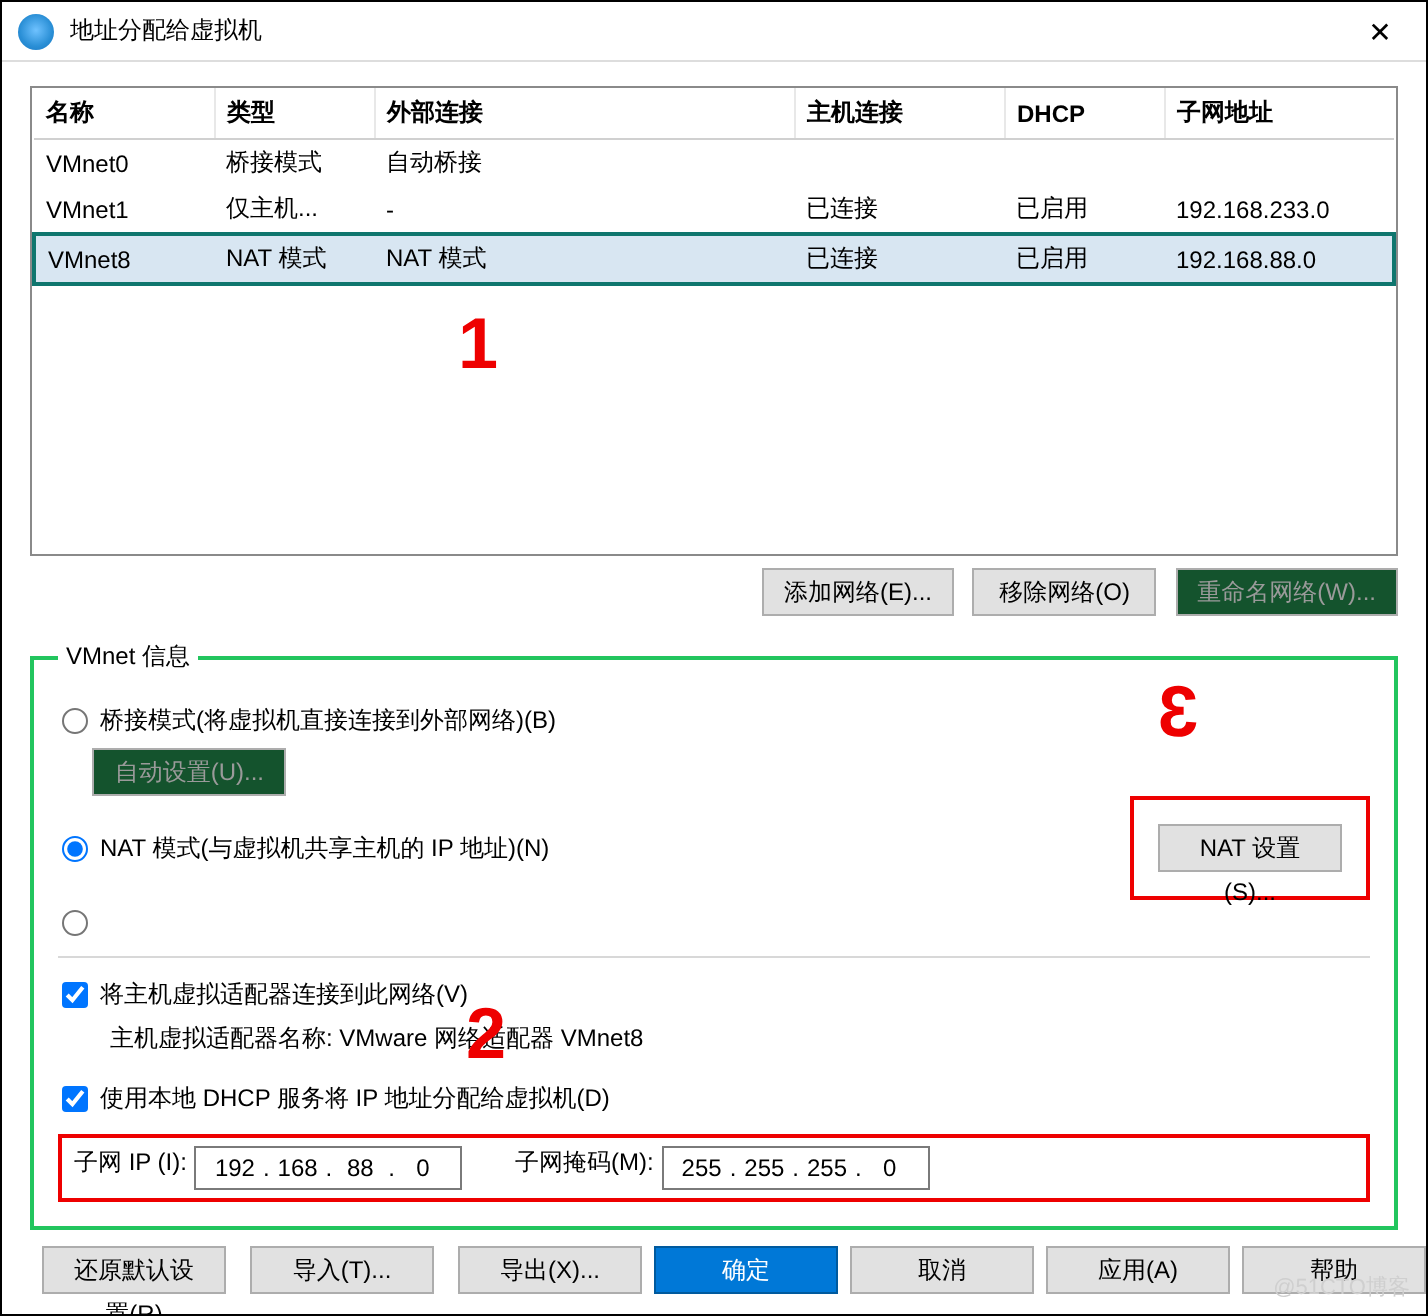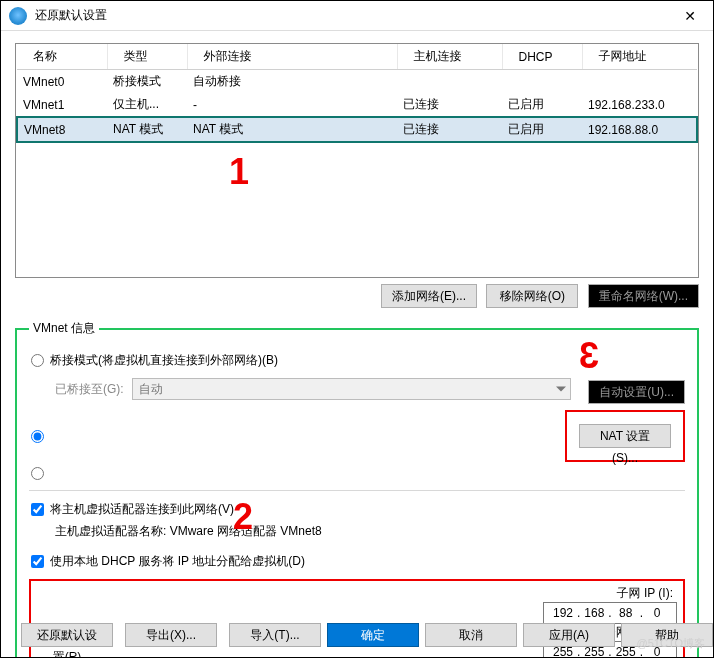--- a/index.html
+++ b/index.html
@@ -37,22 +37,22 @@
   .content { padding: 12px 14px 10px 14px; }
   .table-box {
     border: 1px solid #8a8a8a;
     height: 235px;
     background: #fff;
     overflow: hidden;
   }
   table { width: 100%; border-collapse: collapse; table-layout: fixed; }
   thead th {
     text-align: left;
-    font-weight: normal;
-    padding: 4px 16px;
+    font-weight: bold;
+    padding: 4px 6px;
     border-bottom: 1px solid #d0d0d0;
     white-space: nowrap;
     overflow: hidden;
     text-overflow: ellipsis;
   }
   thead th + th { border-left: 1px solid #e8e8e8; }
   tbody td {
     padding: 3px 6px;
     white-space: nowrap;
     overflow: hidden;
@@ -72,21 +72,21 @@
     line-height: 22px;
     text-align: center;
     background: #e1e1e1;
     border: 1px solid #adadad;
     margin-left: 6px;
     padding: 0 10px;
     font-size: 12px;
     vertical-align: middle;
     cursor: pointer;
   }
-  .btn.disabled { color: #9a9a9a; background: #000000; cursor: default; }
+  .btn.disabled { color: #9a9a9a; background: #14532d; cursor: default; }
   .btn.primary { background: #0078d7; border-color: #005a9e; color: #fff; }
 
   fieldset {
     border: 2px solid #22c55e;
     margin: 12px 0 6px 0;
     padding: 10px 12px 12px 12px;
   }
   legend { padding: 0 4px; }
 
   .radio-row, .chk-row { display: flex; align-items: center; margin: 5px 0; }
@@ -117,34 +117,34 @@
   }
 
   .right-btn-wrap { width: 114px; display: flex; justify-content: flex-end; }
   .group-with-right { display: flex; align-items: center; justify-content: space-between; }
 
   .nat-btn-box { border: 2px solid #e00; padding: 12px; }
 
   .rule { border-top: 1px solid #d8d8d8; margin: 10px 0; }
 
   .subnet-row {
-    display: flex; align-items: flex-end;
+    display: flex; align-items: flex-start;
     border: 2px solid #e00;
     padding: 4px 6px;
     margin-top: 4px;
-    flex-direction: column;
   }
   .subnet-row .lbl { margin-right: 4px; }
   .ipbox {
     display: inline-flex;
     border: 1px solid #7a7a7a;
     background: #fff;
     height: 22px;
     align-items: center;
     padding: 0 6px;
+    margin-right: 26px;
     font-family: "Segoe UI", Tahoma, sans-serif;
   }
   .ipbox span.oct { width: 26px; text-align: center; }
   .ipbox span.dot { padding: 0 1px; }
 
   .bottom-row {
     position: absolute;
     left: 0; right: 0; bottom: 10px;
     padding: 0 14px;
     display: flex;
@@ -173,21 +173,21 @@
   }
   .anno.n1 { left: 228px; top: 150px; }
   .anno.n2 { left: 232px; top: 495px; }
   .anno.n3 { left: 578px; top: 334px; transform: scaleX(-1); }
 </style>
 </head>
 <body>
 
 <div class="titlebar">
   <div class="icon"></div>
-  <div class="title">还原默认设置</div>
+  <div class="title">地址分配给虚拟机</div>
   <div class="close">✕</div>
 </div>
 
 <div class="content">
   <div class="table-box">
     <table>
       <colgroup>
         <col style="width:90px">
           <col style="width:80px">
           <col style="width:210px">
@@ -242,35 +242,29 @@
 
   <fieldset>
     <legend>VMnet 信息</legend>
 
     <div class="radio-row">
       <input type="radio" name="mode" style="">
       <span>桥接模式(将虚拟机直接连接到外部网络)(B)</span>
     </div>
 
     <div class="group-with-right">
-      <div class="bridge-row" style="flex:1">
-        <span class="lbl">已桥接至(G):</span>
-        <div class="select">
-          <span>自动</span>
-          <span class="caret"></span>
-        </div>
-      </div>
       <div class="right-btn-wrap">
         <span class="btn disabled">自动设置(U)...</span>
       </div>
     </div>
 
     <div class="group-with-right">
       <div class="radio-row" style="flex:1">
         <input type="radio" name="mode" checked="" style="">
+        <span>NAT 模式(与虚拟机共享主机的 IP 地址)(N)</span>
       </div>
       <div class="right-btn-wrap">
         <span class="nat-btn-box">
           <span class="btn" style="margin:0">NAT 设置(S)...</span>
         </span>
       </div>
     </div>
 
     <div class="radio-row">
       <input type="radio" name="mode" style="">
@@ -312,22 +306,22 @@
           <span class="dot">.</span>
         <span class="oct">0</span>
       </span>
     </div>
   </fieldset>
 </div>
 
 <div class="bottom-row">
   <div class="left-btns">
     <span class="btn">还原默认设置(R)</span>
+    <span class="btn">导入(T)...</span>
     <span class="btn">导出(X)...</span>
-    <span class="btn">导入(T)...</span>
   </div>
   <div class="spacer"></div>
   <span class="btn primary">确定</span>
   <span class="btn">取消</span>
   <span class="btn">应用(A)</span>
   <span class="btn">帮助</span>
 </div>
 
 <div class="anno n1">1</div>
 <div class="anno n2">2</div>

